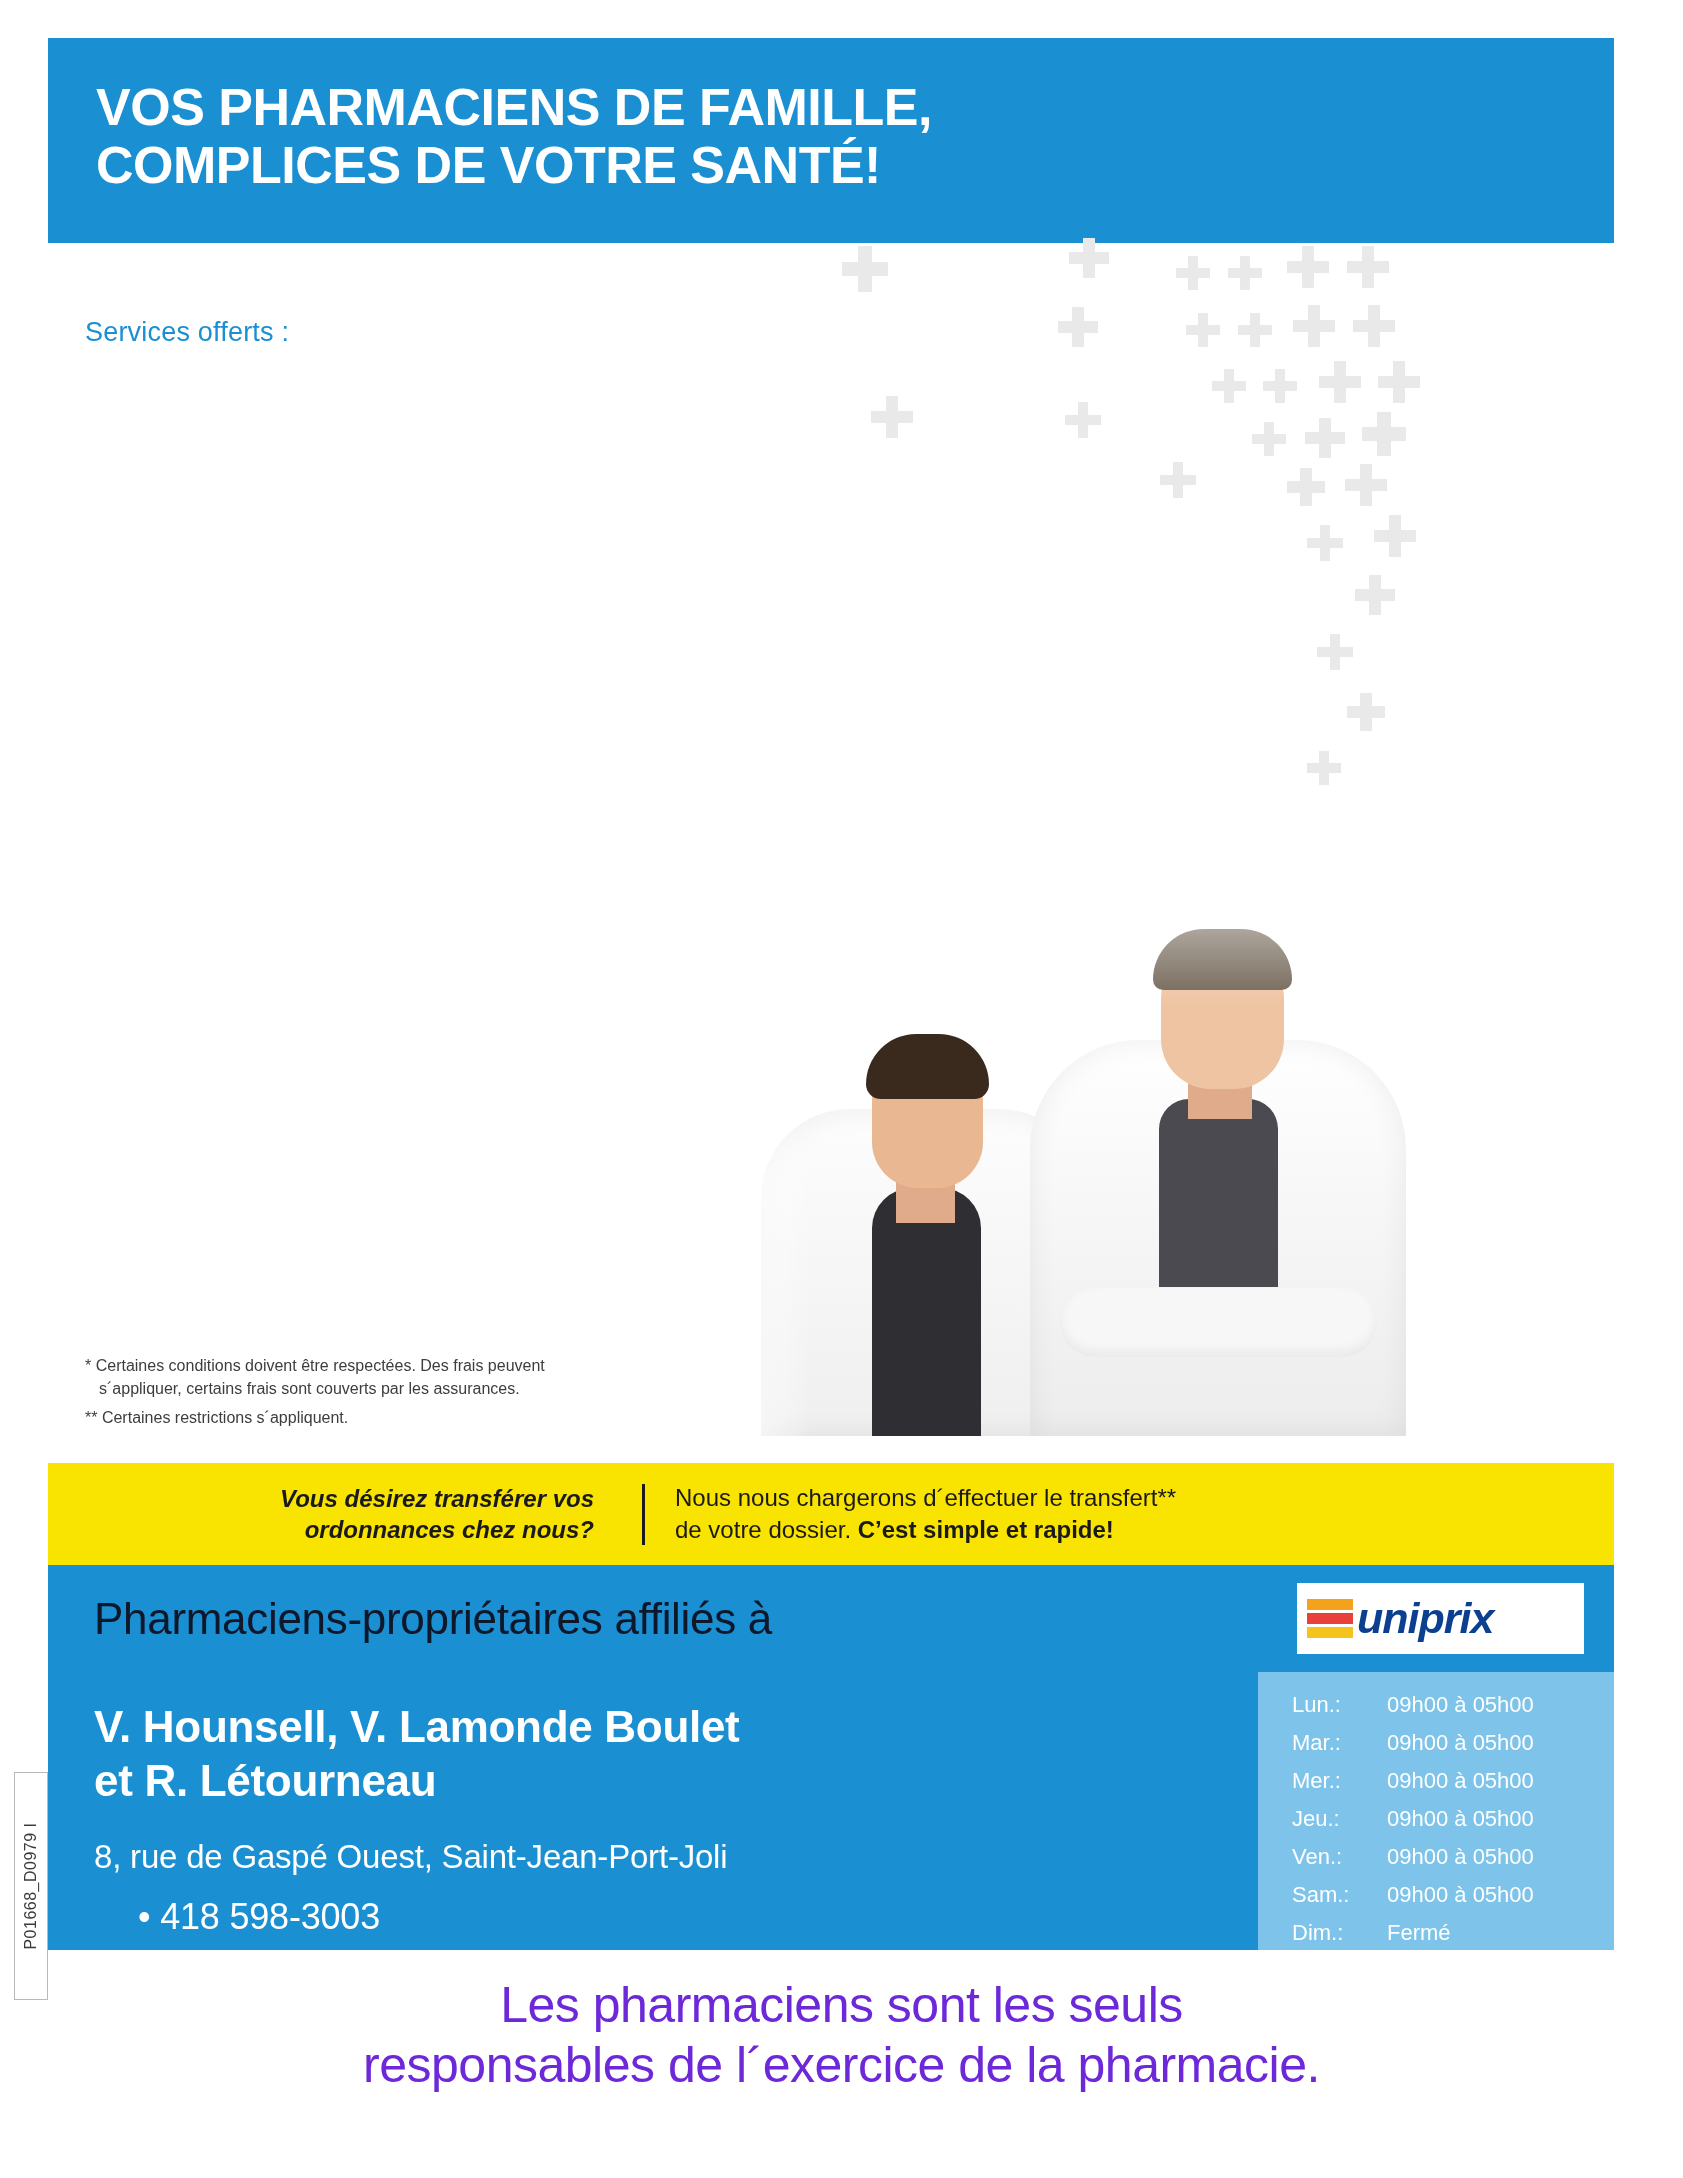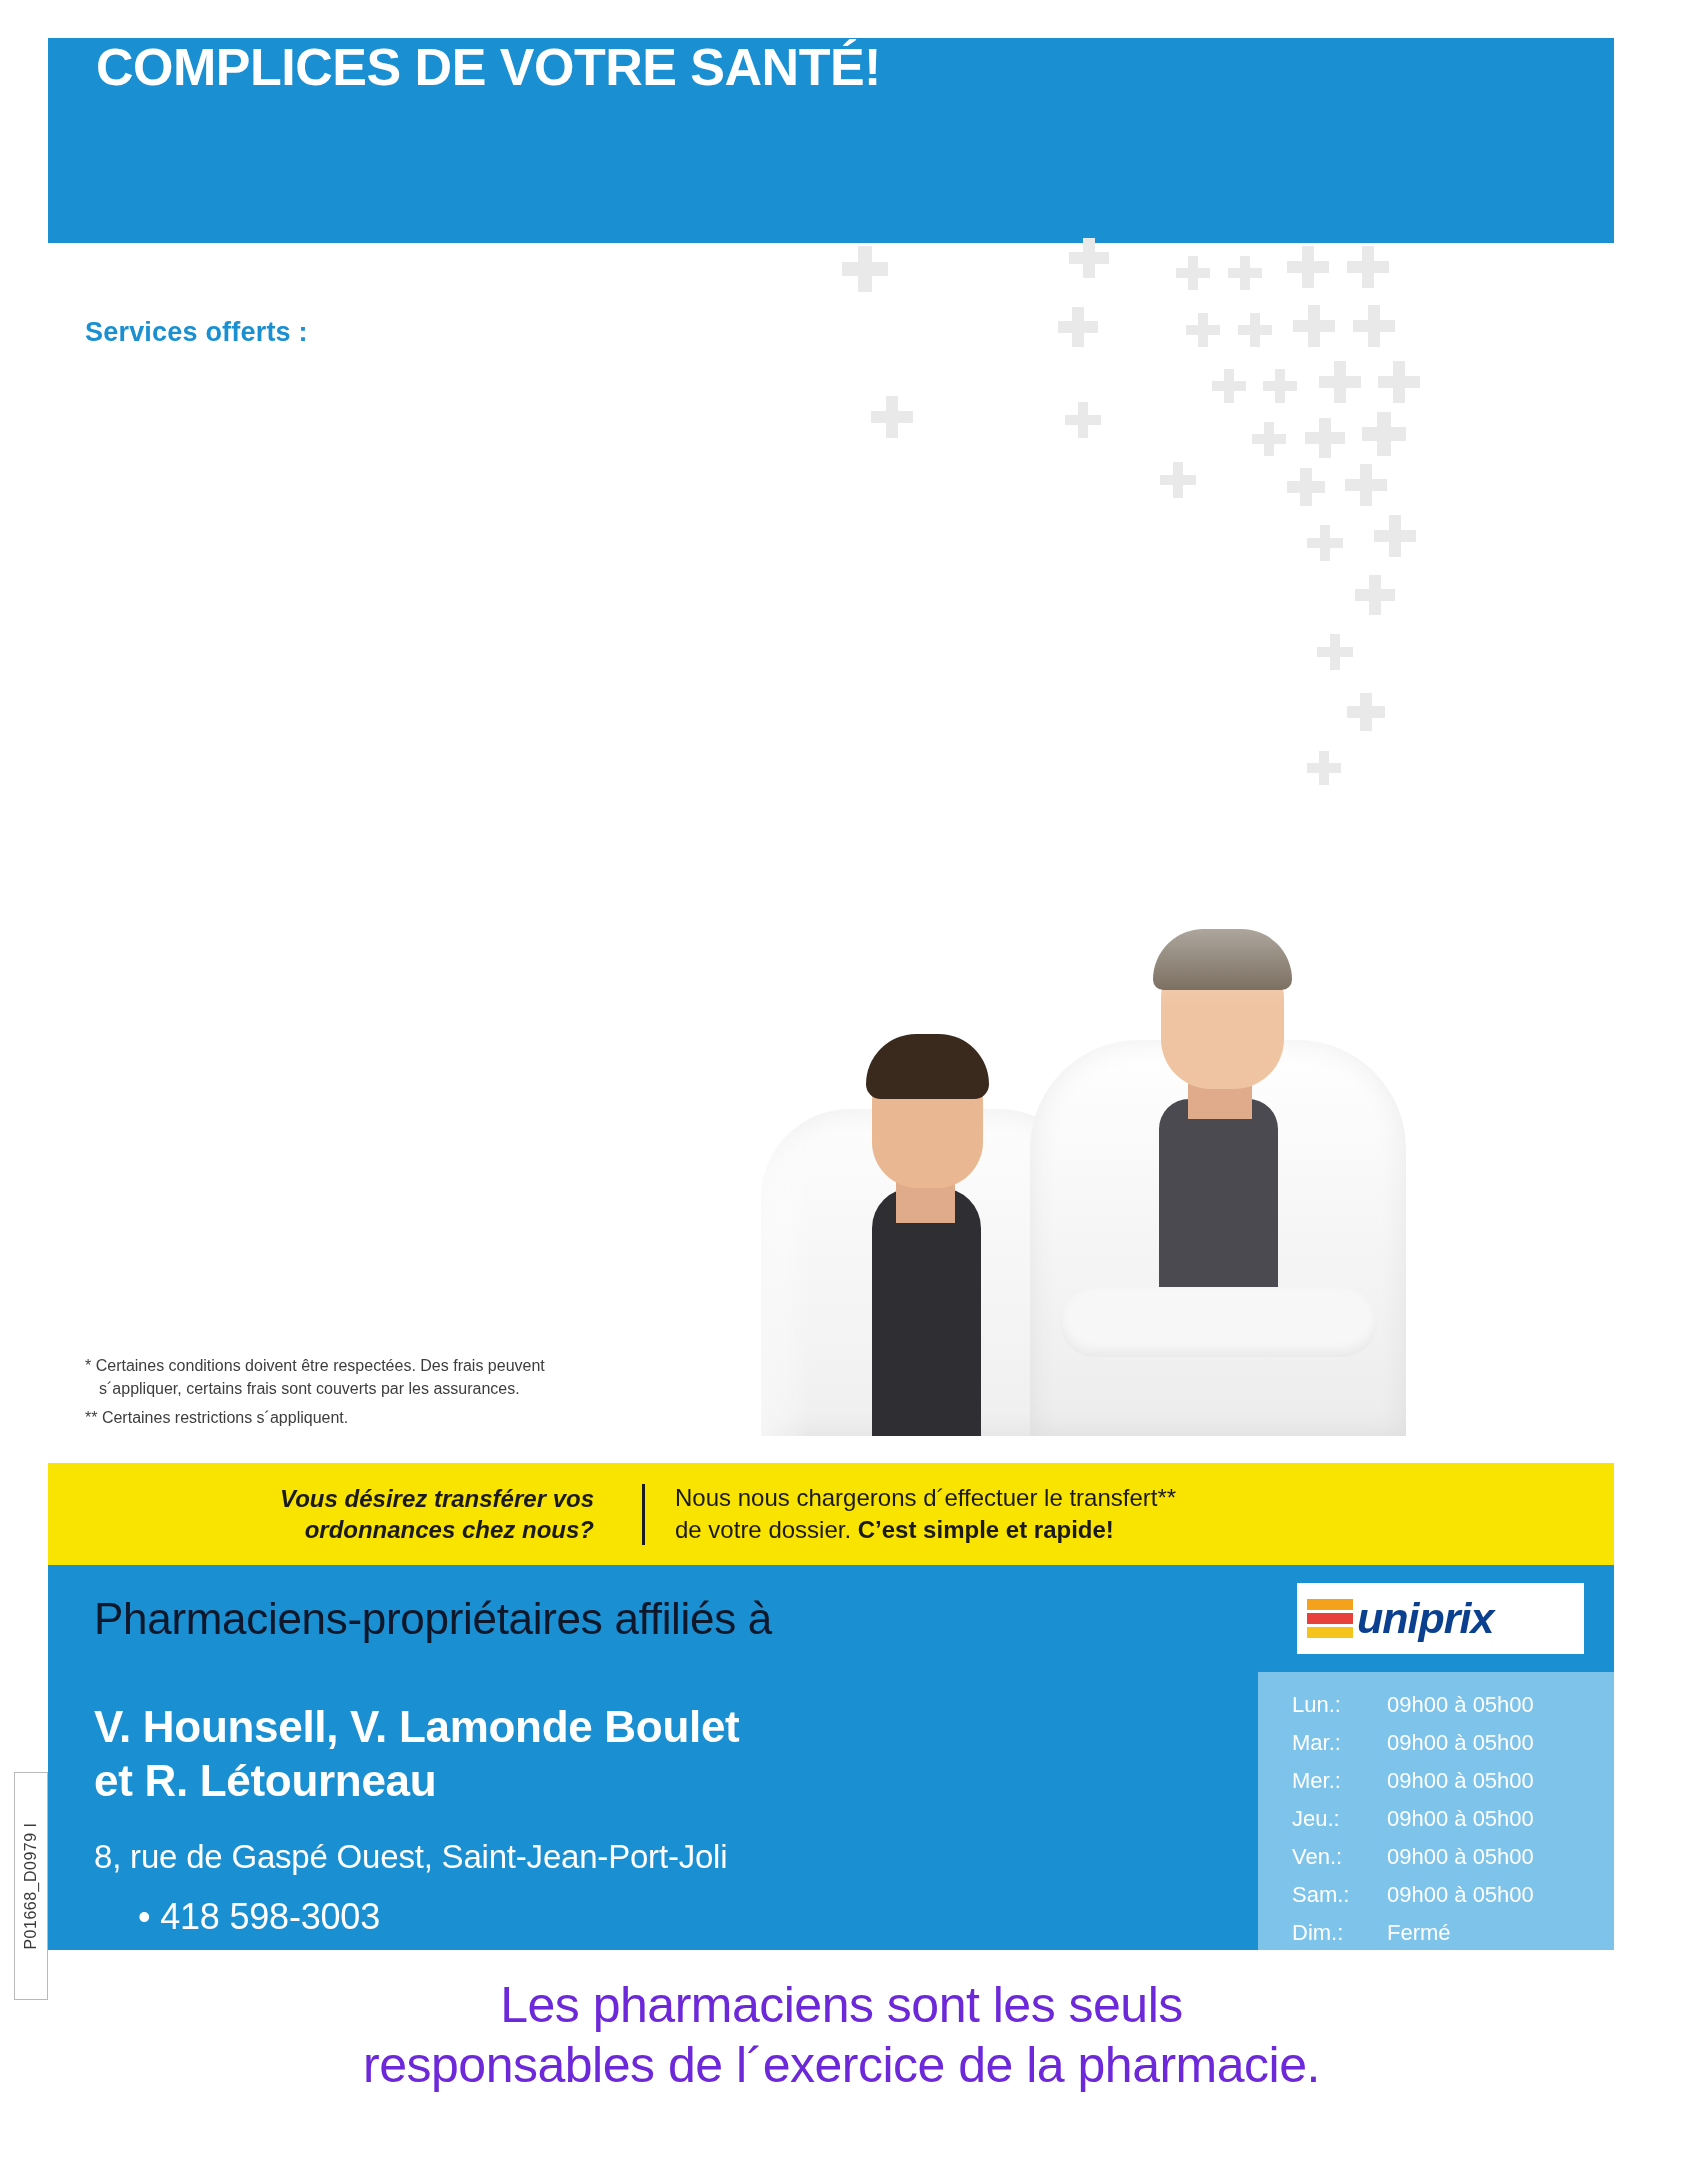--- a/index.html
+++ b/index.html
@@ -81,21 +81,21 @@
   .cross::after {
     top: 35%; left: 0; height: 30%; width: 100%;
   }
 
   
   .services-label {
     position: absolute;
     left: 85px;
     top: 317px;
     font-size: 27px;
-    font-weight: bold;
+    font-weight: normal;
     color: #1a8fd1;
     letter-spacing: 0.2px;
   }
 
   
   .photo {
     position: absolute;
     left: 733px;
     top: 822px;
     width: 881px;
@@ -344,20 +344,21 @@
 </head>
 <body>
 
 <div class="page">
 
   <div class="spine-code">
     <span>P01668_D0979 I</span>
   </div>
 
   <div class="header-banner">
+    <div class="line l1">VOS PHARMACIENS DE FAMILLE,</div>
     <div class="line l2">COMPLICES DE VOTRE SANTÉ!</div>
   </div>
 
   <div class="cross-field">
     <div class="cross" style="left:30px; top:18px; width:46px; height:46px;"></div>
     <div class="cross" style="left:257px; top:10px; width:40px; height:40px;"></div>
     <div class="cross" style="left:364px; top:28px; width:34px; height:34px;"></div>
     <div class="cross" style="left:416px; top:28px; width:34px; height:34px;"></div>
     <div class="cross" style="left:475px; top:18px; width:42px; height:42px;"></div>
     <div class="cross" style="left:535px; top:18px; width:42px; height:42px;"></div>

